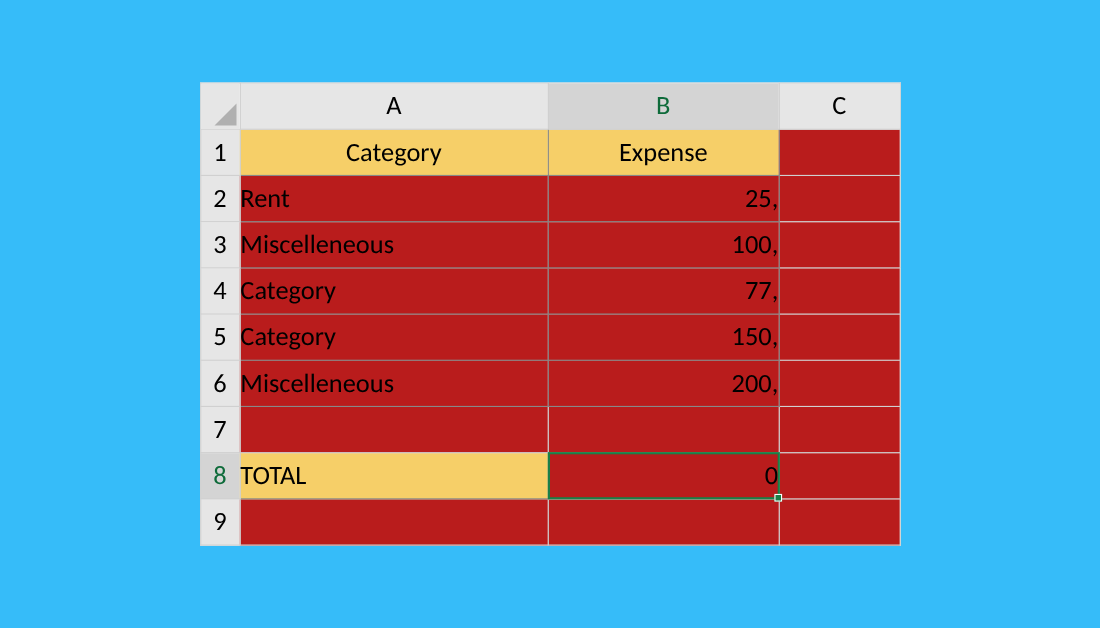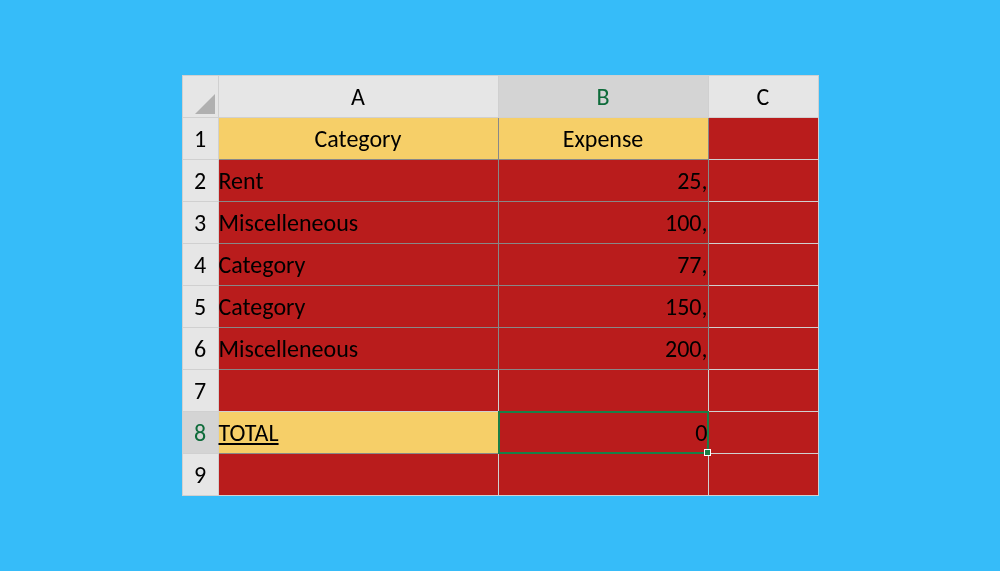--- a/index.html
+++ b/index.html
@@ -68,21 +68,20 @@
       font-weight: 400;
       text-align: center;
       border: 1px solid #888 !important;
     }
     .data-a { border: 1px solid #888 !important; padding-left: 8px; }
     .data-b { border: 1px solid #888 !important; text-align: right; }
     .total-a {
       background: #f6cf68;
       padding-left: 8px;
       border: 1px solid #888 !important;
-      text-decoration: underline;
     }
     .total-b {
       text-align: right;
       padding-right: 10px;
       position: relative;
       z-index: 1;
     }
     .selection-outline {
       position: absolute;
       border: 2px solid #1a7f47;

